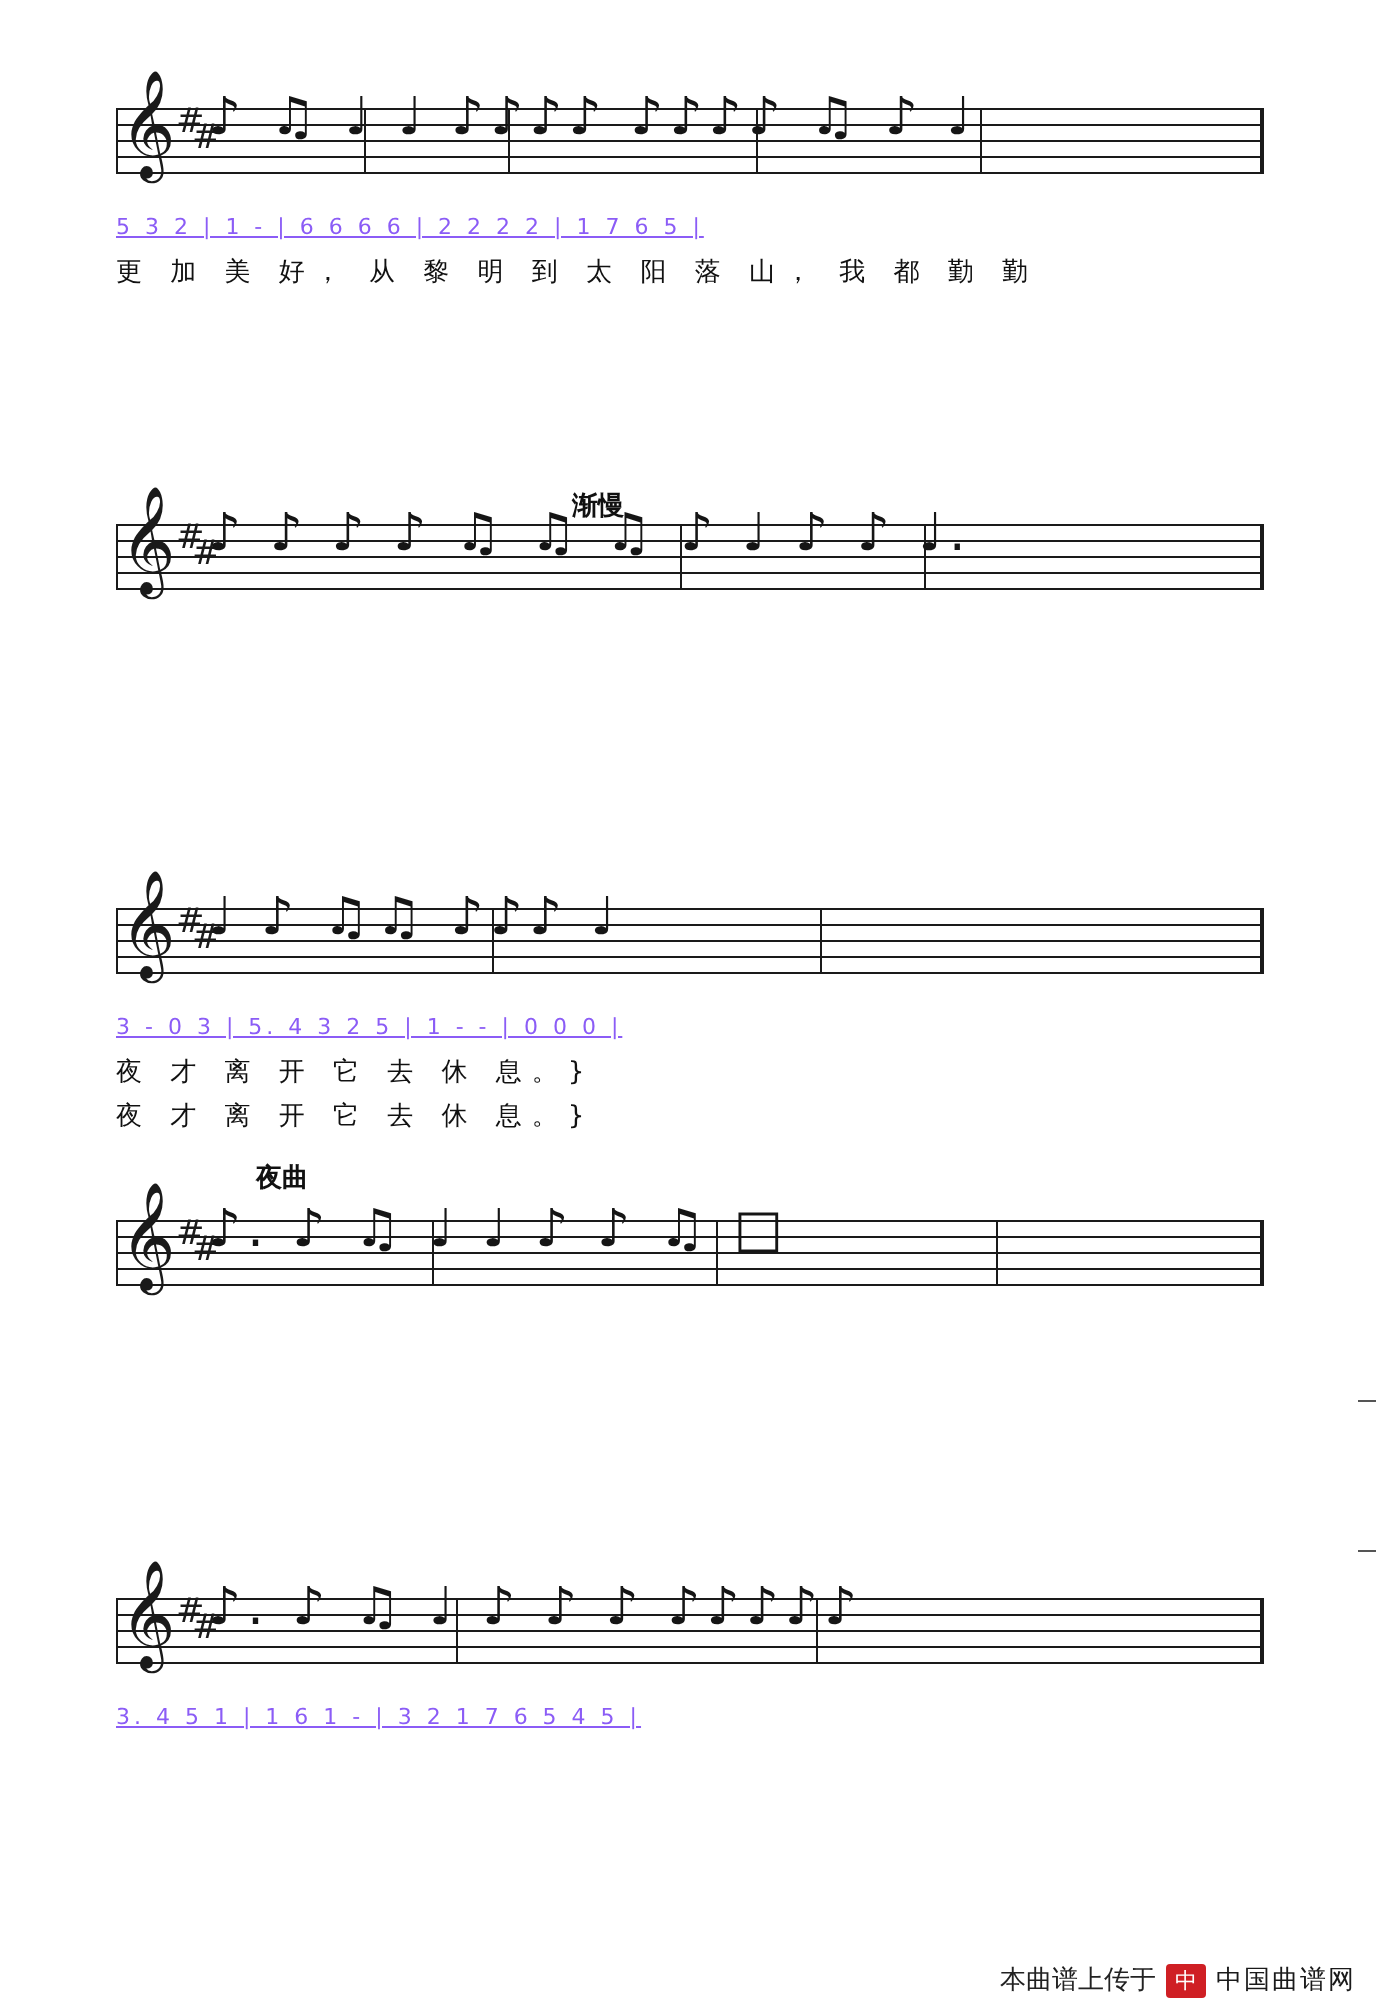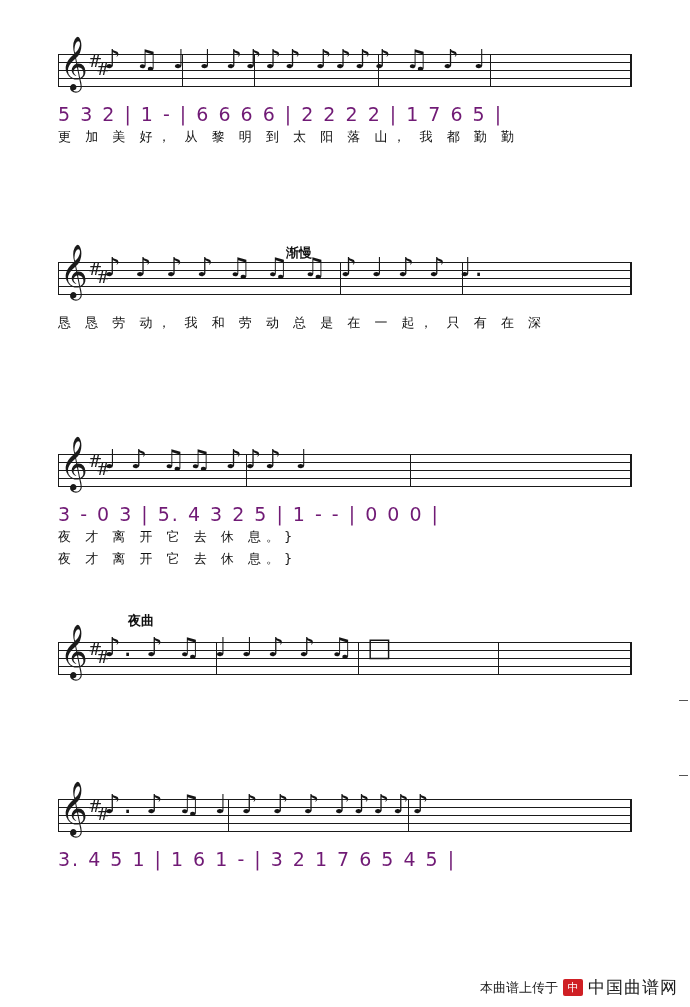--- a/index.html
+++ b/index.html
@@ -85,26 +85,27 @@
     letter-spacing: 3px;
     color: #151515;
     white-space: nowrap;
     overflow: hidden;
   }
 
   
   .jianpu {
     margin: 2px 58px 0 58px;
     font-family: "DejaVu Sans", sans-serif;
-    font-size: 19px;
+    font-size: 11px;
     letter-spacing: 2px;
-    color: #701a75;
+    color: #8b5cf6;
     white-space: nowrap;
     height: 20px;
     line-height: 20px;
+    text-decoration: underline;
   }
   
   .lyrics {
     margin: 3px 58px 0 58px;
     font-family: "DejaVu Sans", sans-serif;
     font-size: 13px;
     letter-spacing: 5px;
     color: #111;
     white-space: nowrap;
     height: 19px;
@@ -144,21 +145,21 @@
     background: #cf1f24;
     color: #fff;
     font-size: 11px;
     line-height: 17px;
     text-align: center;
     border-radius: 2px;
     font-family: "DejaVu Sans", sans-serif;
   }
   .footer-site {
     color: #1a1a1a;
-    font-size: 17px;
+    font-size: 13px;
     letter-spacing: 1px;
   }
   .edge-tick {
     position: absolute;
     right: 2px;
     width: 9px;
     height: 1px;
     background: #555;
   }
 </style>
@@ -199,21 +200,20 @@
       <div class="staff-line l5"></div>
       <div class="clef">𝄞</div>
       <div class="keysig" style="left:30px;">#</div>
       <div class="keysig" style="left:38px; top:21px;">#</div>
       <div class="barline" style="left:0;"></div>
       <div class="barline" style="left:282px;"></div>
       <div class="barline" style="left:404px;"></div>
       <div class="barline thick" style="left:572px;"></div>
       <div class="noterow">♪ ♪ ♪ ♪  ♫ ♫ ♫ ♪  ♩ ♪ ♪  ♩.</div>
     </div>
-    <div class="lyrics">恳 恳 劳 动， 我 和 劳 动 总 是 在 一    起， 只 有 在 深</div>
   </div>
 
   <div class="system" style="top:440px;">
     <div class="staff-area">
       <div class="staff-line l1"></div>
       <div class="staff-line l2"></div>
       <div class="staff-line l3"></div>
       <div class="staff-line l4"></div>
       <div class="staff-line l5"></div>
       <div class="clef">𝄞</div>
@@ -223,21 +223,21 @@
       <div class="barline" style="left:188px;"></div>
       <div class="barline" style="left:352px;"></div>
       <div class="barline thick" style="left:572px;"></div>
       <div class="noterow">♩  ♪  ♫♫  ♪♪♪  ♩</div>
     </div>
     <div class="jianpu">3 - 0 3 | 5. 4 3 2 5 | 1 - - | 0 0 0 |</div>
     <div class="lyrics">夜      才  离 开 它 去 休   息。}</div>
     <div class="lyrics">夜      才  离 开 它 去 休   息。}</div>
   </div>
 
-  <div class="system" style="top:612px;">
+  <div class="system" style="top:580px;">
     <div class="tempo-mark" style="left:128px; top:0px;">夜曲</div>
     <div class="staff-area" style="margin-top:16px;">
       <div class="staff-line l1"></div>
       <div class="staff-line l2"></div>
       <div class="staff-line l3"></div>
       <div class="staff-line l4"></div>
       <div class="staff-line l5"></div>
       <div class="clef">𝄞</div>
       <div class="keysig" style="left:30px;">#</div>
       <div class="keysig" style="left:38px; top:21px;">#</div>

